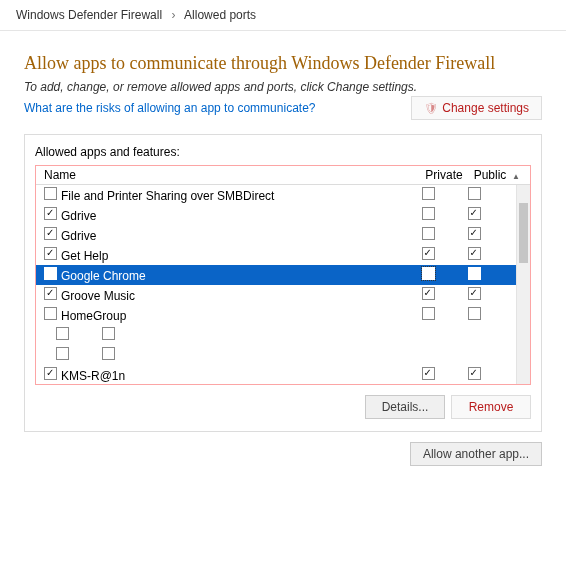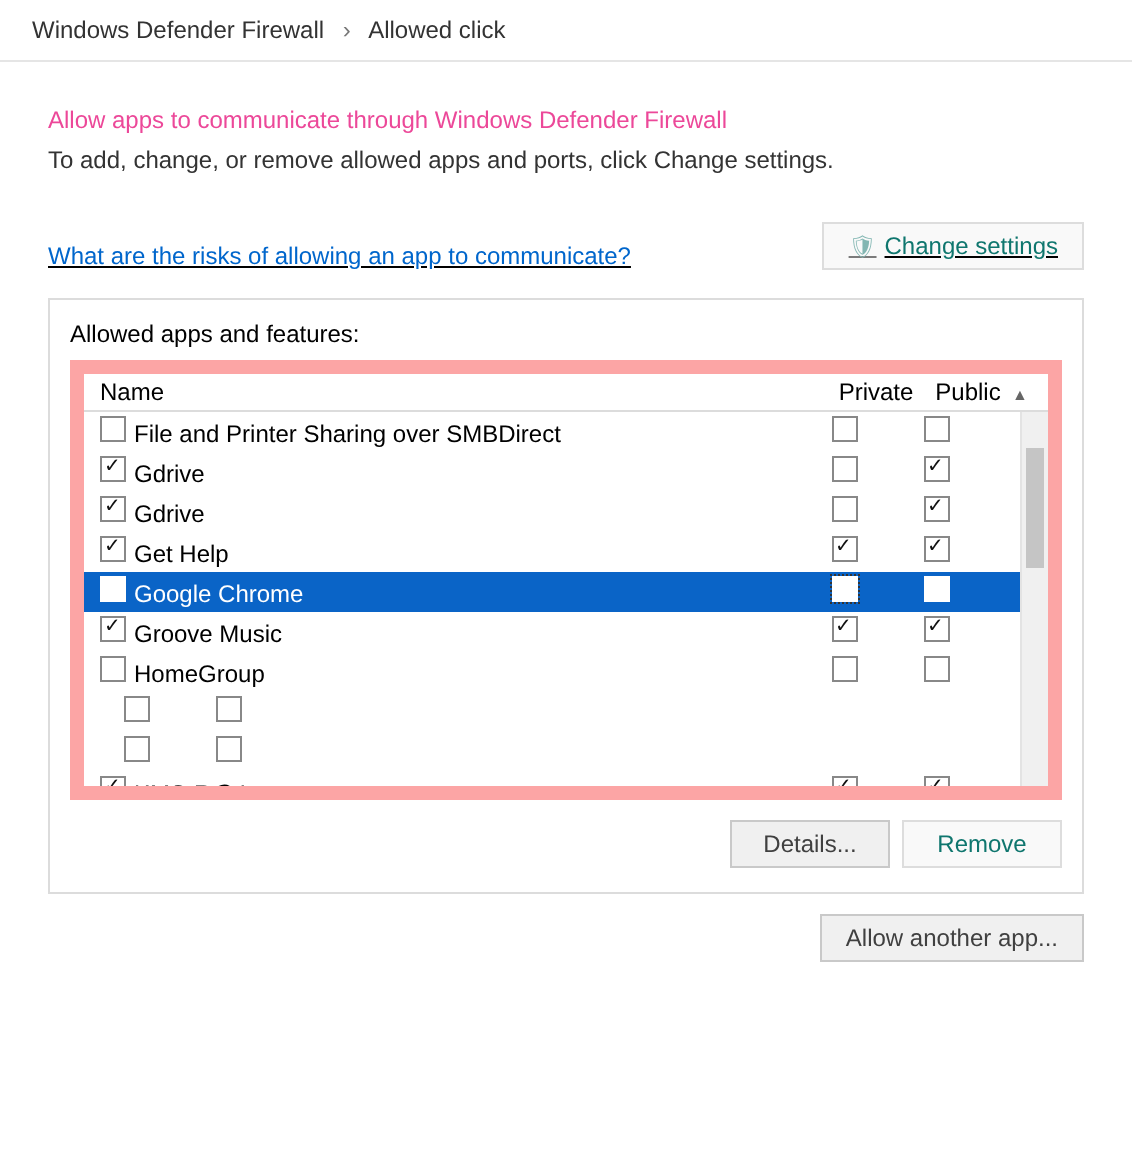--- a/index.html
+++ b/index.html
@@ -16,64 +16,64 @@
     padding: 8px 16px;
     font-size: 12px;
     border-bottom: 1px solid #e5e5e5;
     color: #333;
   }
   .breadcrumb .chev { margin: 0 6px; color: #777; }
   .content {
     padding: 22px 24px 4px 24px;
   }
   .page-title {
-    font-size: 12px;
-    color: #ec4899;
+    font-size: 18px;
+    color: #a16207;
     margin: 0 0 6px 0;
     font-weight: normal;
-  }
-  .subtitle { color: #333; margin: 0 0 24px 0; }
+    font-family: Liberation Serif, serif;
+  }
+  .subtitle { color: #333; margin: 0 0 2px 0; font-style: italic; }
   .row-top {
     display: flex;
     justify-content: space-between;
-    align-items: flex-end;
+    align-items: center;
     margin-bottom: 14px;
-    text-decoration: underline;
   }
   .link { color: #0066cc; cursor: pointer; }
   .btn {
     background: #f0f0f0;
     border: 1px solid #c9c9c9;
     padding: 4px 12px;
     font-size: 12px;
     font-family: inherit;
     color: #404040;
     min-width: 80px;
     cursor: pointer;
   }
   .btn:disabled, .btn.disabled {
-    color: #0f766e;
+    color: #b91c1c;
     background: #f9f9f9;
     border-color: #ddd;
     cursor: default;
   }
   .btn.shield::before {
     content: "🛡";
     margin-right: 4px;
     font-size: 11px;
     opacity: .5;
   }
   .panel {
     border: 1px solid #dcdcdc;
     padding: 10px 10px 12px 10px;
     margin-bottom: 10px;
   }
   .panel-title { margin: 0 0 6px 0; }
   .listwrap {
-    border: 7px solid #fca5a5;
+    border: 1px solid #fca5a5;
     height: 220px;
     display: flex;
     flex-direction: column;
   }
   .listhead, .listrow {
     display: flex;
     align-items: center;
     padding: 2px 4px;
   }
   .listhead {
@@ -116,21 +116,21 @@
   .below-actions {
     display: flex; justify-content: flex-end; padding-right: 0;
   }
 </style>
 </head>
 <body>
 
 <div class="breadcrumb">
   <span>Windows Defender Firewall</span>
   <span class="chev">›</span>
-  <span>Allowed click</span>
+  <span>Allowed ports</span>
 </div>
 
 <div class="content">
   <h1 class="page-title">Allow apps to communicate through Windows Defender Firewall</h1>
   <p class="subtitle">To add, change, or remove allowed apps and ports, click Change settings.</p>
   <div class="row-top">
     <span class="link">What are the risks of allowing an app to communicate?</span>
     <button class="btn shield disabled" disabled="">Change settings</button>
   </div>
 

